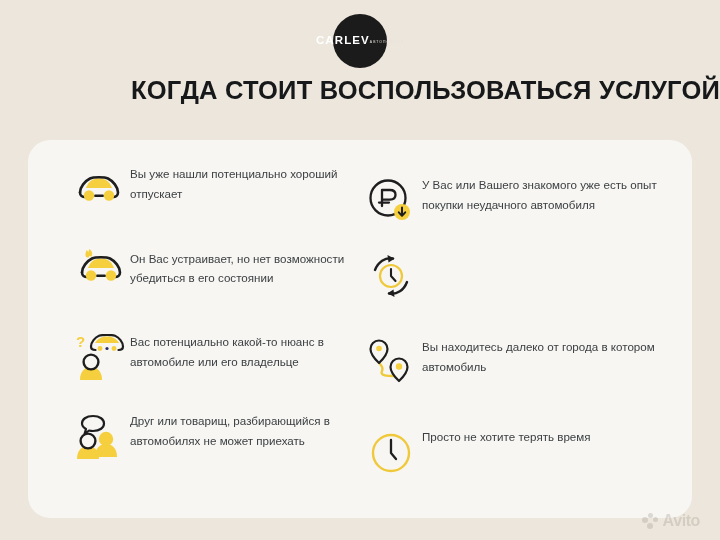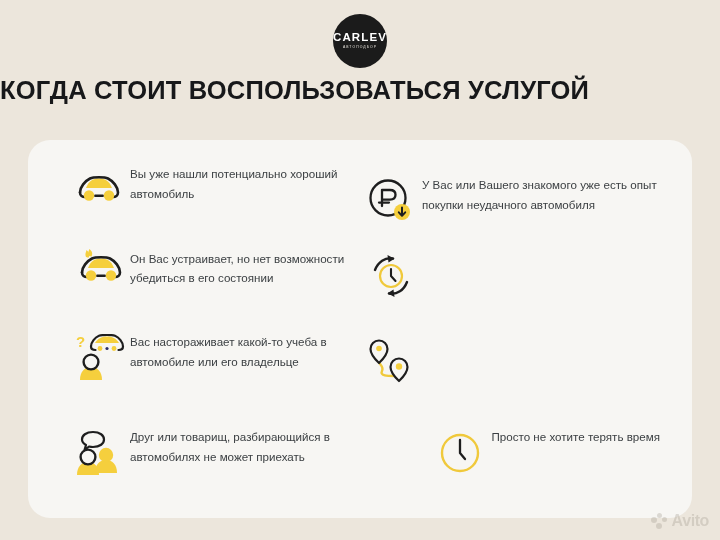--- a/index.html
+++ b/index.html
@@ -10,35 +10,35 @@
     overflow:hidden;
     position:relative;
   }
   .logo-wrap{
     position:absolute;left:0;top:14px;width:720px;
     display:flex;justify-content:center;align-items:center;
   }
   .logo-circle{
     width:54px;height:54px;border-radius:50%;
     background:#1B1B1B;
-    display:flex;flex-direction:column;
+    display:flex;
     align-items:center;justify-content:center;
   }
   .logo-main{
     color:#FFFFFF;font-size:11.5px;font-weight:bold;
     letter-spacing:1.1px;line-height:1;
   }
   .logo-sub{
     color:#E8E4DC;font-size:3.4px;font-weight:normal;
     letter-spacing:1.1px;line-height:1;margin-top:2.5px;
     transform:scaleY(1.05);
   }
   .page-title{
     position:absolute;left:0;top:76px;width:720px;
-    text-align:left;
+    text-align:right;
     color:#17181A;
     font-size:25.5px;
     font-weight:bold;
     letter-spacing:0.2px;
     white-space:nowrap;
   }
   .card{
     position:absolute;left:28px;top:140px;
     width:664px;height:378px;
     background:#F7F6F3;
@@ -58,21 +58,21 @@
     width:62px;min-width:62px;height:56px;
     display:flex;align-items:center;justify-content:center;
   }
   .item-text{
     color:#3C4043;
     font-size:11.6px;
     line-height:19.5px;
     padding-top:2px;
   }
   .avito{
-    position:absolute;right:11px;bottom:10px;
+    position:absolute;right:20px;bottom:10px;
     display:flex;align-items:center;gap:4px;
     opacity:0.30;
     justify-content:space-between;
   }
   .avito-logo{width:17px;height:17px;position:relative;}
   .avito-logo i{position:absolute;border-radius:50%;background:#9C9488;display:block;}
   .avito-word{
     color:#9C9488;font-size:16px;font-weight:bold;letter-spacing:-0.4px;
   }
 </style>
@@ -96,21 +96,21 @@
       <div class="icon-box">
         <svg width="46" height="30" viewBox="0 0 46 30">
           <path d="M10 13 C13 5.5 17 3.5 23 3.5 C29 3.5 33 5.5 36 13 Z" fill="#F5CF3D"></path>
           <path d="M4 17.5 C4 12 9 6 14 3.5 C17.5 1.8 28.5 1.8 32 3.5 C37 6 42 12 42 17.5 C42 20.5 39.5 22 37 22" fill="none" stroke="#1E1E1E" stroke-width="2.6" stroke-linecap="round"></path>
           <path d="M4 17.5 C4 20.5 6.5 22 9 22" fill="none" stroke="#1E1E1E" stroke-width="2.6" stroke-linecap="round"></path>
           <rect x="18" y="19.5" width="10" height="2.6" rx="1.3" fill="#1E1E1E"></rect>
           <circle cx="13" cy="20.5" r="5.2" fill="#F5CF3D"></circle>
           <circle cx="33" cy="20.5" r="5.2" fill="#F5CF3D"></circle>
         </svg>
       </div>
-      <div class="item-text">Вы уже нашли потенциально хороший автомобиль</div>
+      <div class="item-text">Вы уже нашли потенциально хороший отпускает</div>
     </div>
 
     <div class="item" style="left:40px;top:99px;width:290px;align-items:center;">
       <div class="icon-box">
         <svg width="46" height="36" viewBox="0 0 46 36">
           <path d="M13 7 C11 3 13.5 1.5 13 0 C17 2 16.5 5.5 15.5 7.5 Z" fill="#F5CF3D"></path>
           <path d="M10 8 C8.5 4.5 10.5 2.5 10.5 1 C14 3.5 13.5 7 12.5 8.8 Z" fill="#F5CF3D"></path>
           <path d="M12 19 C15 11.5 19 9.5 25 9.5 C31 9.5 35 11.5 38 19 Z" fill="#F5CF3D"></path>
           <path d="M6 23.5 C6 18 11 12 16 9.5 C19.5 7.8 30.5 7.8 34 9.5 C39 12 44 18 44 23.5 C44 26.5 41.5 28 39 28" fill="none" stroke="#1E1E1E" stroke-width="2.6" stroke-linecap="round"></path>
           <path d="M6 23.5 C6 26.5 8.5 28 11 28" fill="none" stroke="#1E1E1E" stroke-width="2.6" stroke-linecap="round"></path>
@@ -129,24 +129,24 @@
           <path d="M22 9 C25 4 29 2.5 34 2.5 C39 2.5 43 4 46 9 Z" fill="#F5CF3D"></path>
           <path d="M18 12.5 C18 8 22 3.5 26 1.8 C29 0.6 39 0.6 42 1.8 C46 3.5 50 8 50 12.5 C50 14.8 48 16 45.5 16" fill="none" stroke="#1E1E1E" stroke-width="2.2" stroke-linecap="round"></path>
           <path d="M18 12.5 C18 14.8 20 16 22.5 16" fill="none" stroke="#1E1E1E" stroke-width="2.2" stroke-linecap="round"></path>
           <circle cx="27" cy="14.5" r="2.4" fill="#F5CF3D"></circle>
           <circle cx="41" cy="14.5" r="2.4" fill="#F5CF3D"></circle>
           <circle cx="34" cy="14.5" r="1.6" fill="#2B2F66"></circle>
           <path d="M7 46 C7 37 12 33 18 33 C24 33 29 37 29 46 Z" fill="#F5CF3D"></path>
           <circle cx="18" cy="28" r="7.4" fill="#F7F6F3" stroke="#1E1E1E" stroke-width="2.4"></circle>
         </svg>
       </div>
-      <div class="item-text">Вас настораживает какой-то учеба в автомобиле или его владельце</div>
-    </div>
-
-    <div class="item" style="left:40px;top:285px;width:290px;">
+      <div class="item-text">Вас потенциально какой-то нюанс в автомобиле или его владельце</div>
+    </div>
+
+    <div class="item" style="left:40px;top:269px;width:290px;">
       <div class="icon-box">
         <svg width="52" height="48" viewBox="0 0 52 48">
           <path d="M22 44 C22 35 27 31 33 31 C39 31 44 35 44 44 Z" fill="#F5CF3D"></path>
           <circle cx="33" cy="26" r="7.2" fill="#F5CF3D"></circle>
           <path d="M4 46 C4 37 9 33 15 33 C21 33 26 37 26 46 Z" fill="#F5CF3D"></path>
           <circle cx="15" cy="28" r="7.4" fill="#F7F6F3" stroke="#1E1E1E" stroke-width="2.4"></circle>
           <path d="M20 3 C27 3 31 6.5 31 10.5 C31 14.5 27 18 20 18 C18.5 18 17.2 17.8 16 17.5 L11.5 21 L13 16 C10.5 14.6 9 12.7 9 10.5 C9 6.5 13 3 20 3 Z" fill="#F7F6F3" stroke="#1E1E1E" stroke-width="2.2" stroke-linejoin="round"></path>
         </svg>
       </div>
       <div class="item-text">Друг или товарищ, разбирающийся в автомобилях не может приехать</div>
@@ -184,23 +184,24 @@
     <div class="item" style="left:0px;top:195px;width:300px;">
       <div class="icon-box">
         <svg width="50" height="50" viewBox="0 0 50 50">
           <path d="M13 19 C9 25 19 27 16 33 C13.5 38 22 38 28 38" fill="none" stroke="#F0C93B" stroke-width="2.4" stroke-linecap="round"></path>
           <path d="M13 2.5 C17.8 2.5 21.5 6.2 21.5 11 C21.5 17 13 25 13 25 C13 25 4.5 17 4.5 11 C4.5 6.2 8.2 2.5 13 2.5 Z" fill="#F7F6F3" stroke="#1E1E1E" stroke-width="2.2" stroke-linejoin="round"></path>
           <circle cx="13" cy="10.5" r="2.8" fill="#F5CF3D"></circle>
           <path d="M33 20.5 C37.8 20.5 41.5 24.2 41.5 29 C41.5 35 33 43 33 43 C33 43 24.5 35 24.5 29 C24.5 24.2 28.2 20.5 33 20.5 Z" fill="#F7F6F3" stroke="#1E1E1E" stroke-width="2.2" stroke-linejoin="round"></path>
           <circle cx="33" cy="28.5" r="3.2" fill="#F5CF3D"></circle>
         </svg>
       </div>
-    </div>
-
-    <div class="item" style="left:0px;top:285px;width:300px;justify-content:flex-end;">
+      <div class="item-text">Вы находитесь далеко от города в котором автомобиль</div>
+    </div>
+
+    <div class="item" style="left:0px;top:285px;width:300px;">
       <div class="icon-box">
         <svg width="48" height="48" viewBox="0 0 48 48">
           <circle cx="24" cy="24" r="18" fill="none" stroke="#F0C93B" stroke-width="2.4"></circle>
           <path d="M24 11 L24 24 L29 30" fill="none" stroke="#1E1E1E" stroke-width="2.3" stroke-linecap="round" stroke-linejoin="round"></path>
         </svg>
       </div>
       <div class="item-text">Просто не хотите терять время</div>
     </div>
 
   </div>

